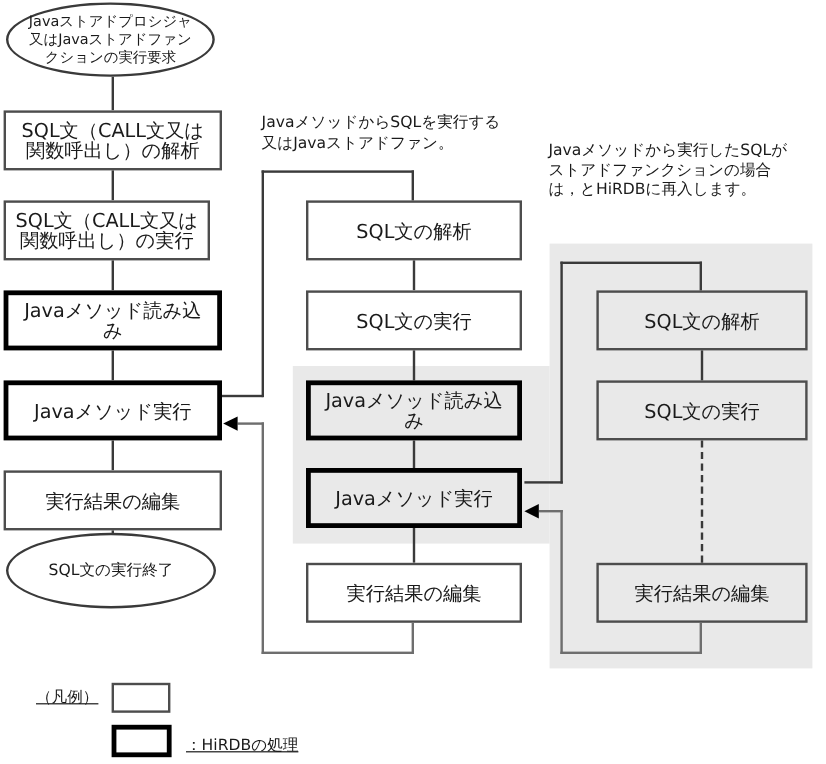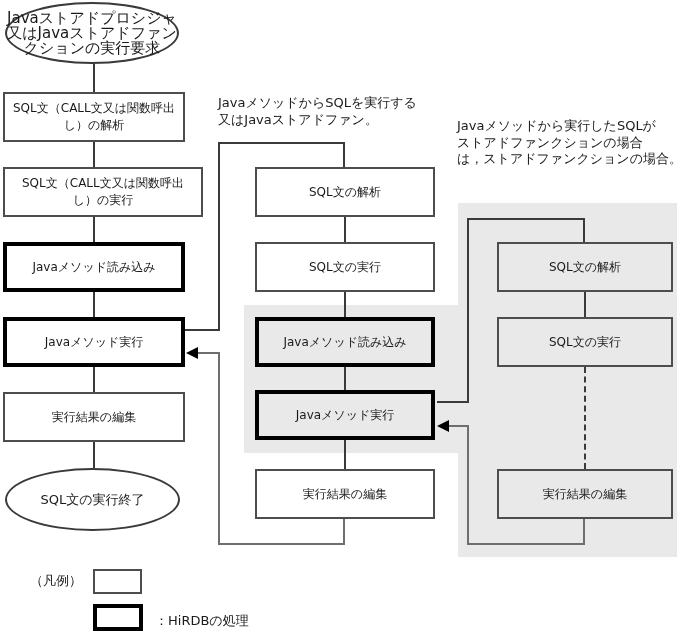--- a/index.html
+++ b/index.html
@@ -1,34 +1,34 @@
 <!DOCTYPE html>
 <html><head>
 <meta charset="utf-8">
 <style>
   html,body{margin:0;padding:0;background:#fff;}
   #stage{position:relative;width:688px;height:637px;background:#ffffff;overflow:hidden;
          font-family:"DejaVu Sans",sans-serif;color:#1a1a1a;}
   .region{position:absolute;background:#e9e9e9;}
   .box{position:absolute;border:2px solid #4d4d4d;background:#ffffff;box-sizing:border-box;
        display:flex;align-items:center;justify-content:center;text-align:center;
-       font-size:12px;line-height:17px;padding:2px 6px;}
+       font-size:16px;line-height:17px;padding:2px 6px;}
   .thick{border:4px solid #000000;text-align:center;}
   .on-gray{background:transparent;}
   .stadium{position:absolute;border:2px solid #3a3a3a;border-radius:50%;background:#fff;
        box-sizing:border-box;display:flex;flex-direction:column;align-items:center;justify-content:center;
-       text-align:center;font-size:15px;line-height:15px;}
+       text-align:center;font-size:12px;line-height:15px;}
   .stadium.single{font-size:13px;}
   .vline,.hline{position:absolute;background:#3a3a3a;}
   .loop{background:#6e6e6e;}
   .dashedline{position:absolute;width:0;border-left:2px dashed #3a3a3a;}
   .arrow-w{position:absolute;width:0;height:0;border-top:6px solid transparent;
        border-bottom:6px solid transparent;border-right:12px solid #000;}
   .caption{position:absolute;font-size:13px;line-height:16.5px;white-space:nowrap;}
-  .legend-label{position:absolute;font-size:13px;white-space:nowrap;}
+  .legend-label{position:absolute;font-size:13px;white-space:nowrap;text-decoration:underline;}
 </style>
 </head>
 <body>
 
 <div id="stage">
 
   <div class="region" style="left:244px;top:305px;width:214px;height:148px;"></div>
   <div class="region" style="left:458px;top:203px;width:219px;height:354px;"></div>
 
   <div class="stadium" style="left:5px;top:2px;width:174px;height:62px;">
@@ -36,41 +36,41 @@
     <span>又はJavaストアドファン</span>
     <span>クションの実行要求</span>
   </div>
 
   <div class="vline" style="left:93px;top:64px;width:2px;height:28px;"></div>
   <div class="box" style="left:3px;top:92px;width:182px;height:50px;">
     <span>SQL文（CALL文又は関数呼出し）の解析</span>
   </div>
 
   <div class="vline" style="left:93px;top:142px;width:2px;height:25px;"></div>
-  <div class="box" style="left:3px;top:167px;width:200px;height:50px;justify-content:flex-end;">
+  <div class="box" style="left:3px;top:167px;width:172px;height:50px;justify-content:flex-end;">
     <span>SQL文（CALL文又は関数呼出し）の実行</span>
   </div>
 
   <div class="vline" style="left:93px;top:217px;width:2px;height:25px;"></div>
   <div class="box thick" style="left:3px;top:242px;width:182px;height:50px;">
     <span>Javaメソッド読み込み</span>
   </div>
 
   <div class="vline" style="left:93px;top:292px;width:2px;height:25px;"></div>
   <div class="box thick" style="left:3px;top:317px;width:182px;height:50px;">
     <span>Javaメソッド実行</span>
   </div>
 
   <div class="vline" style="left:93px;top:367px;width:2px;height:25px;"></div>
   <div class="box" style="left:3px;top:392px;width:182px;height:50px;">
     <span>実行結果の編集</span>
   </div>
 
   <div class="vline" style="left:93px;top:442px;width:2px;height:26px;"></div>
-  <div class="stadium single" style="left:5px;top:468px;width:175px;height:63px;">
+  <div class="stadium single" style="left:5px;top:444px;width:175px;height:63px;">
     <span>SQL文の実行終了</span>
   </div>
 
   <div class="caption" style="left:218px;top:95px;">
     <div>JavaメソッドからSQLを実行する</div>
     <div>又はJavaストアドファン。</div>
   </div>
 
   <div class="box" style="left:255px;top:167px;width:180px;height:50px;">
     <span>SQL文の解析</span>
@@ -99,21 +99,21 @@
 
   <div class="vline loop" style="left:343px;top:519px;width:2px;height:26px;"></div>
   <div class="hline loop" style="left:218px;top:543px;width:127px;height:2px;"></div>
   <div class="vline loop" style="left:218px;top:352px;width:2px;height:193px;"></div>
   <div class="hline loop" style="left:198px;top:352px;width:22px;height:2px;"></div>
   <div class="arrow-w" style="left:186px;top:347px;"></div>
 
   <div class="caption" style="left:457px;top:118px;">
     <div>Javaメソッドから実行したSQLが</div>
     <div>ストアドファンクションの場合</div>
-    <div>は，ストアドファンクションの場合。</div>
+    <div>は，とHiRDBに再入します。</div>
   </div>
 
   <div class="box on-gray" style="left:497px;top:242px;width:176px;height:50px;">
     <span>SQL文の解析</span>
   </div>
   <div class="vline" style="left:584px;top:292px;width:2px;height:25px;"></div>
   <div class="box on-gray" style="left:497px;top:317px;width:176px;height:50px;">
     <span>SQL文の実行</span>
   </div>
   <div class="dashedline" style="left:584px;top:367px;height:102px;"></div>

